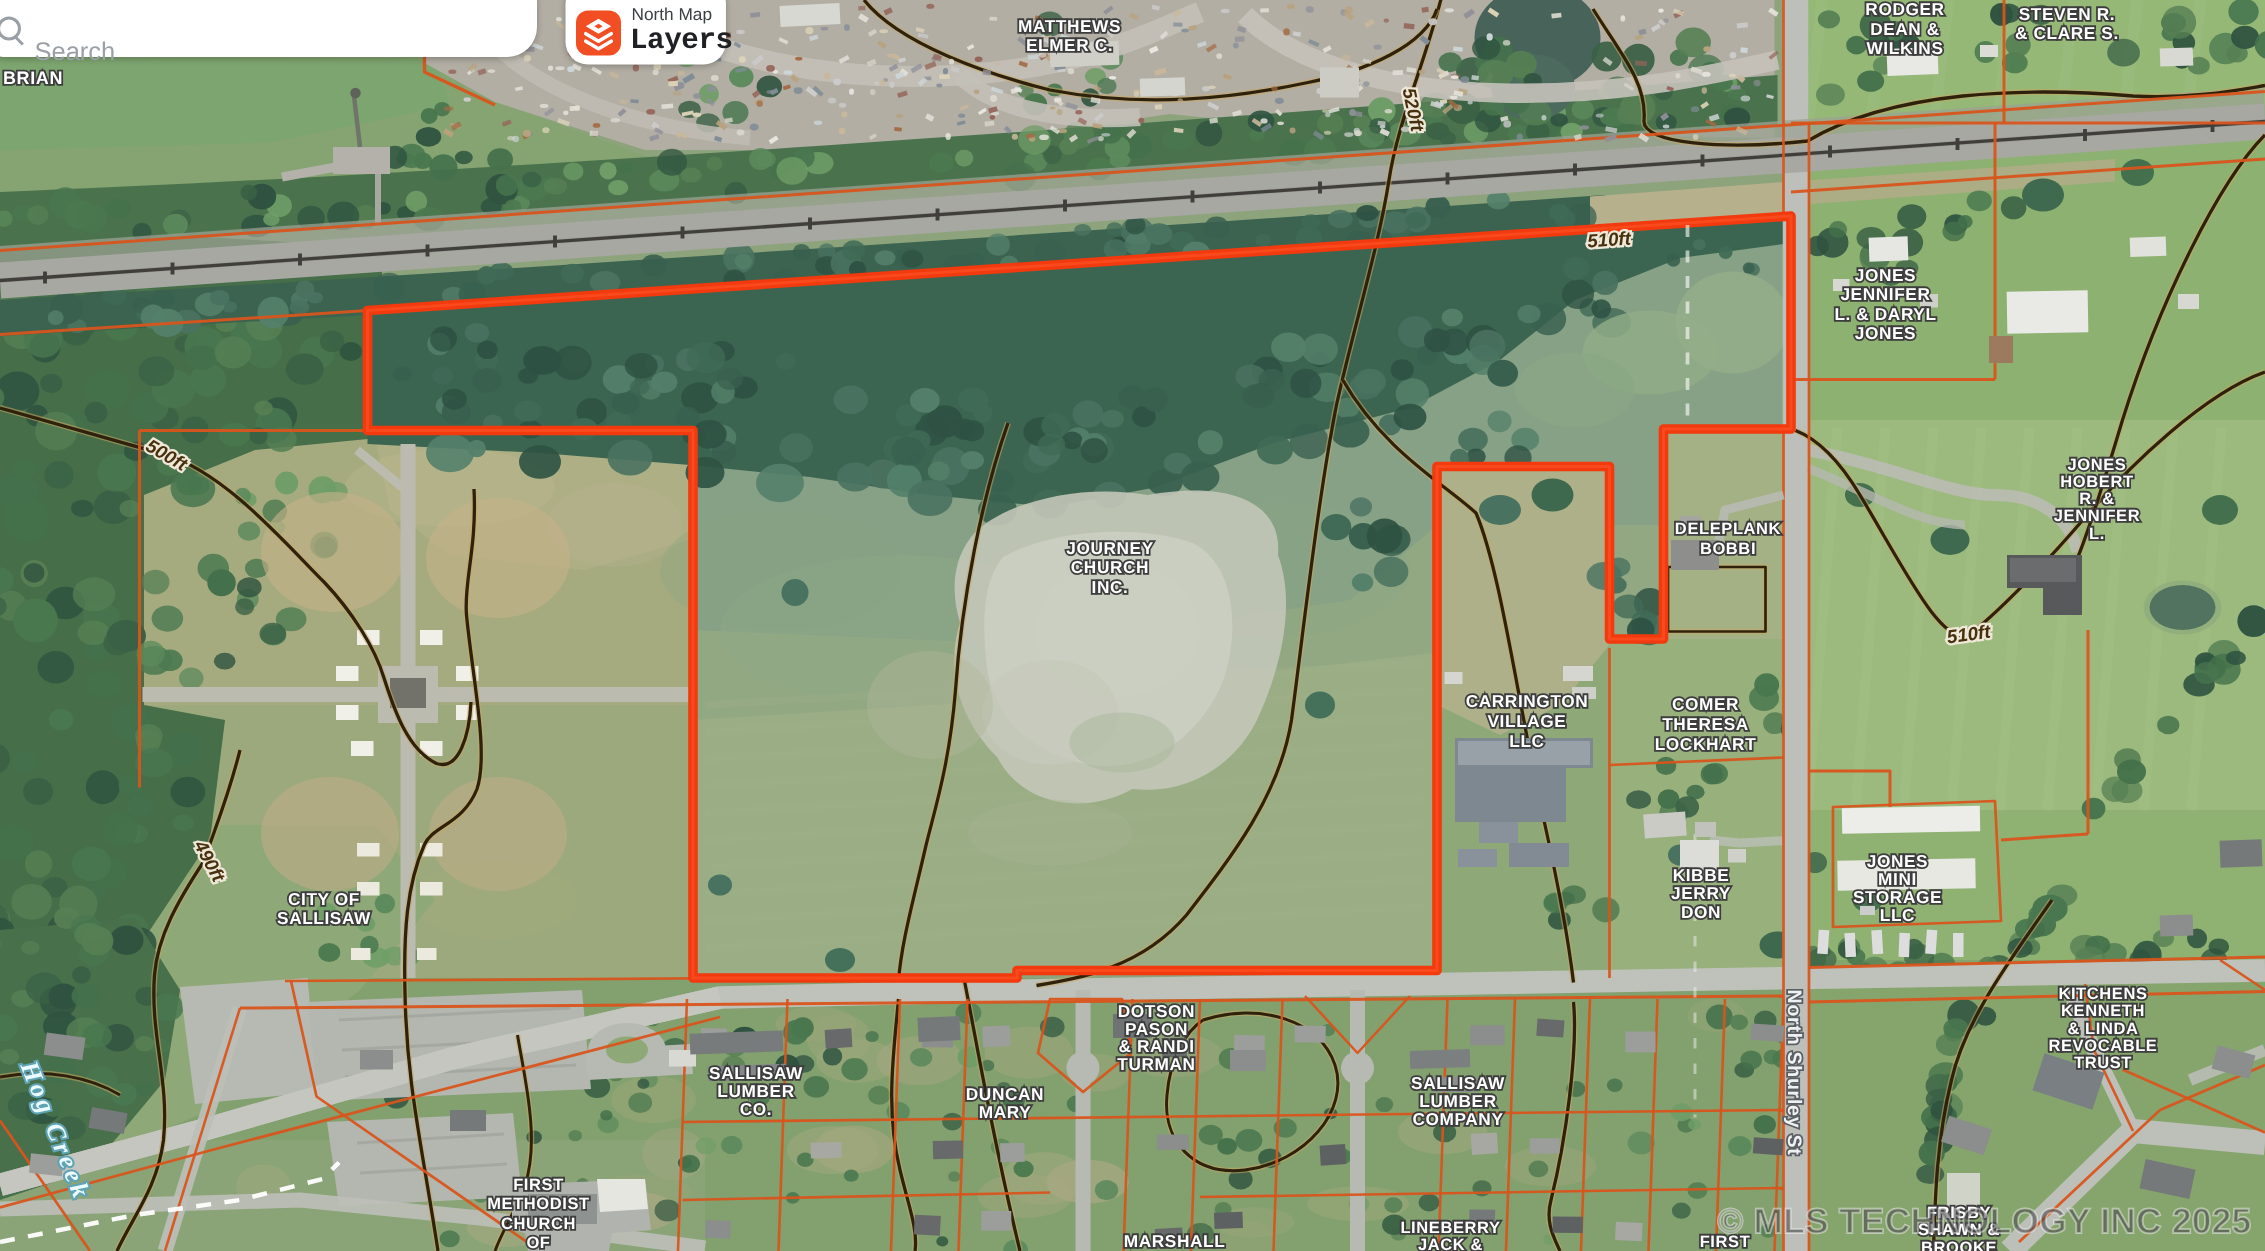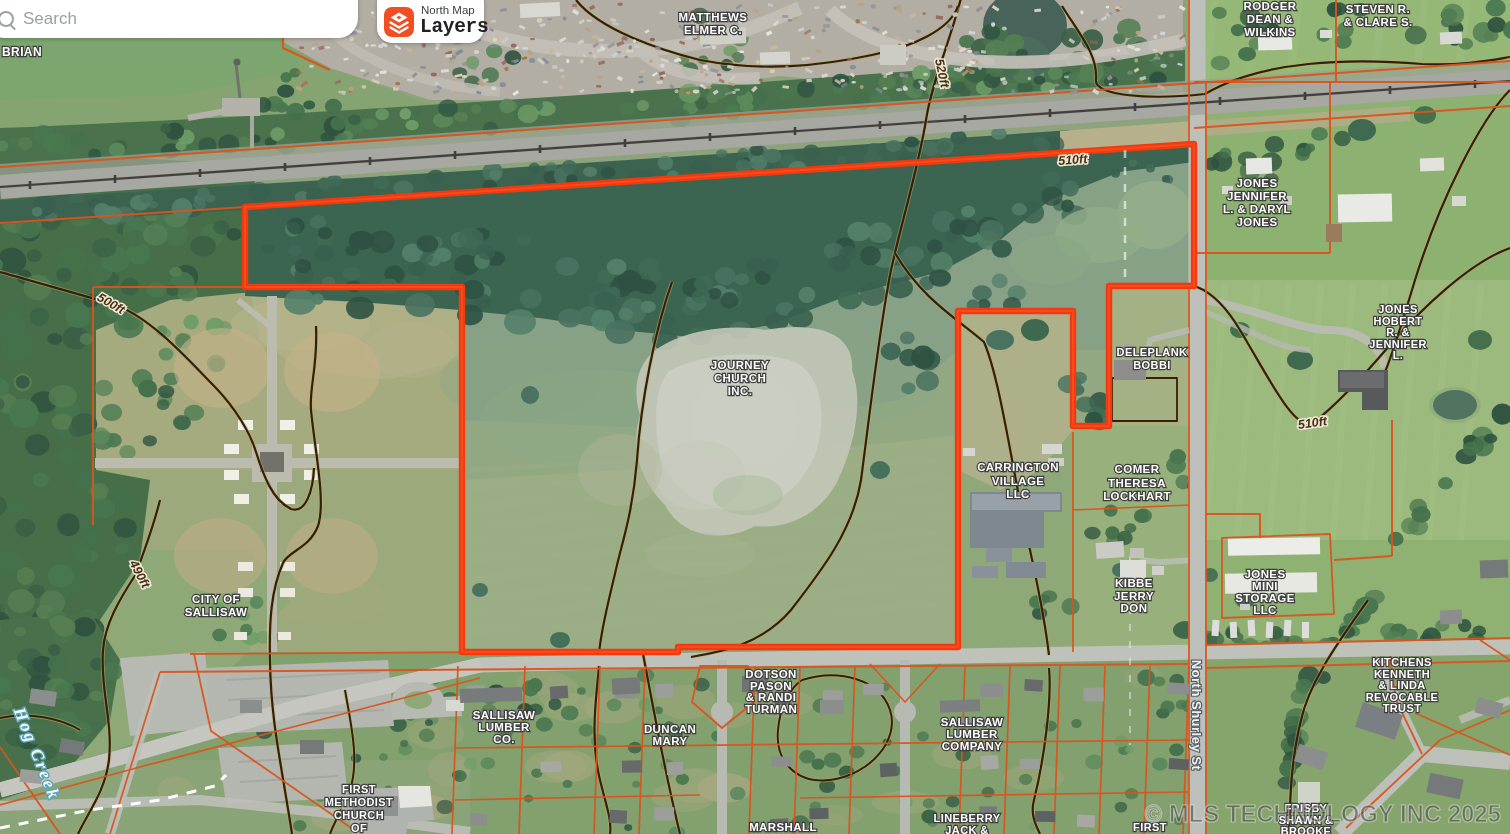--- a/index.html
+++ b/index.html
@@ -1,19 +1,19 @@
 <!DOCTYPE html>
 <html><head><meta charset="utf-8">
 <style>
 html,body{margin:0;padding:0;width:1510px;height:834px;overflow:hidden;font-family:"Liberation Sans",sans-serif;}
 #map{position:absolute;top:0;left:0;}
 .searchbar{position:absolute;top:-18px;left:-16px;width:374px;height:56px;background:#fff;border-radius:20px;box-shadow:0 1px 4px rgba(0,0,0,.25);}
 .searchbar .mag{position:absolute;left:14px;top:29px;width:12px;height:12px;border:2.2px solid #9aa0a6;border-radius:50%;}
 .searchbar .mag:after{content:"";position:absolute;left:11px;top:11px;width:7px;height:2.2px;background:#9aa0a6;transform:rotate(45deg);transform-origin:0 0;}
-.searchbar .txt{position:absolute;left:39px;top:27px;font-size:17px;color:#9aa0a6;}
+.searchbar .txt{position:absolute;left:39px;top:43px;font-size:17px;color:#9aa0a6;}
 .layersbtn{position:absolute;top:-12px;left:377px;width:107px;height:55px;background:#fff;border-radius:15px;box-shadow:0 1px 4px rgba(0,0,0,.25);}
 .layersbtn .icon{position:absolute;left:7px;top:19px;width:30px;height:30px;background:#f14e24;border-radius:8px;}
 .layersbtn .t1{position:absolute;left:44px;top:16px;font-size:11.5px;color:#3c4043;}
 .layersbtn .t2{position:absolute;left:43px;top:28px;font-size:19.5px;font-weight:bold;color:#202124;letter-spacing:-0.3px;font-family:Liberation Mono, monospace;}
 </style></head>
 <body>
 <div id="map"><svg width="1510" height="834" viewBox="0 0 1510 834">
       <rect width="1510" height="834" fill="#8ca37c"></rect>
       <rect x="1200.0" y="0.0" width="310.0" height="834.0" fill="#8db170"></rect>
       <rect x="1200.0" y="0.0" width="310.0" height="90.0" fill="#95b877"></rect>

